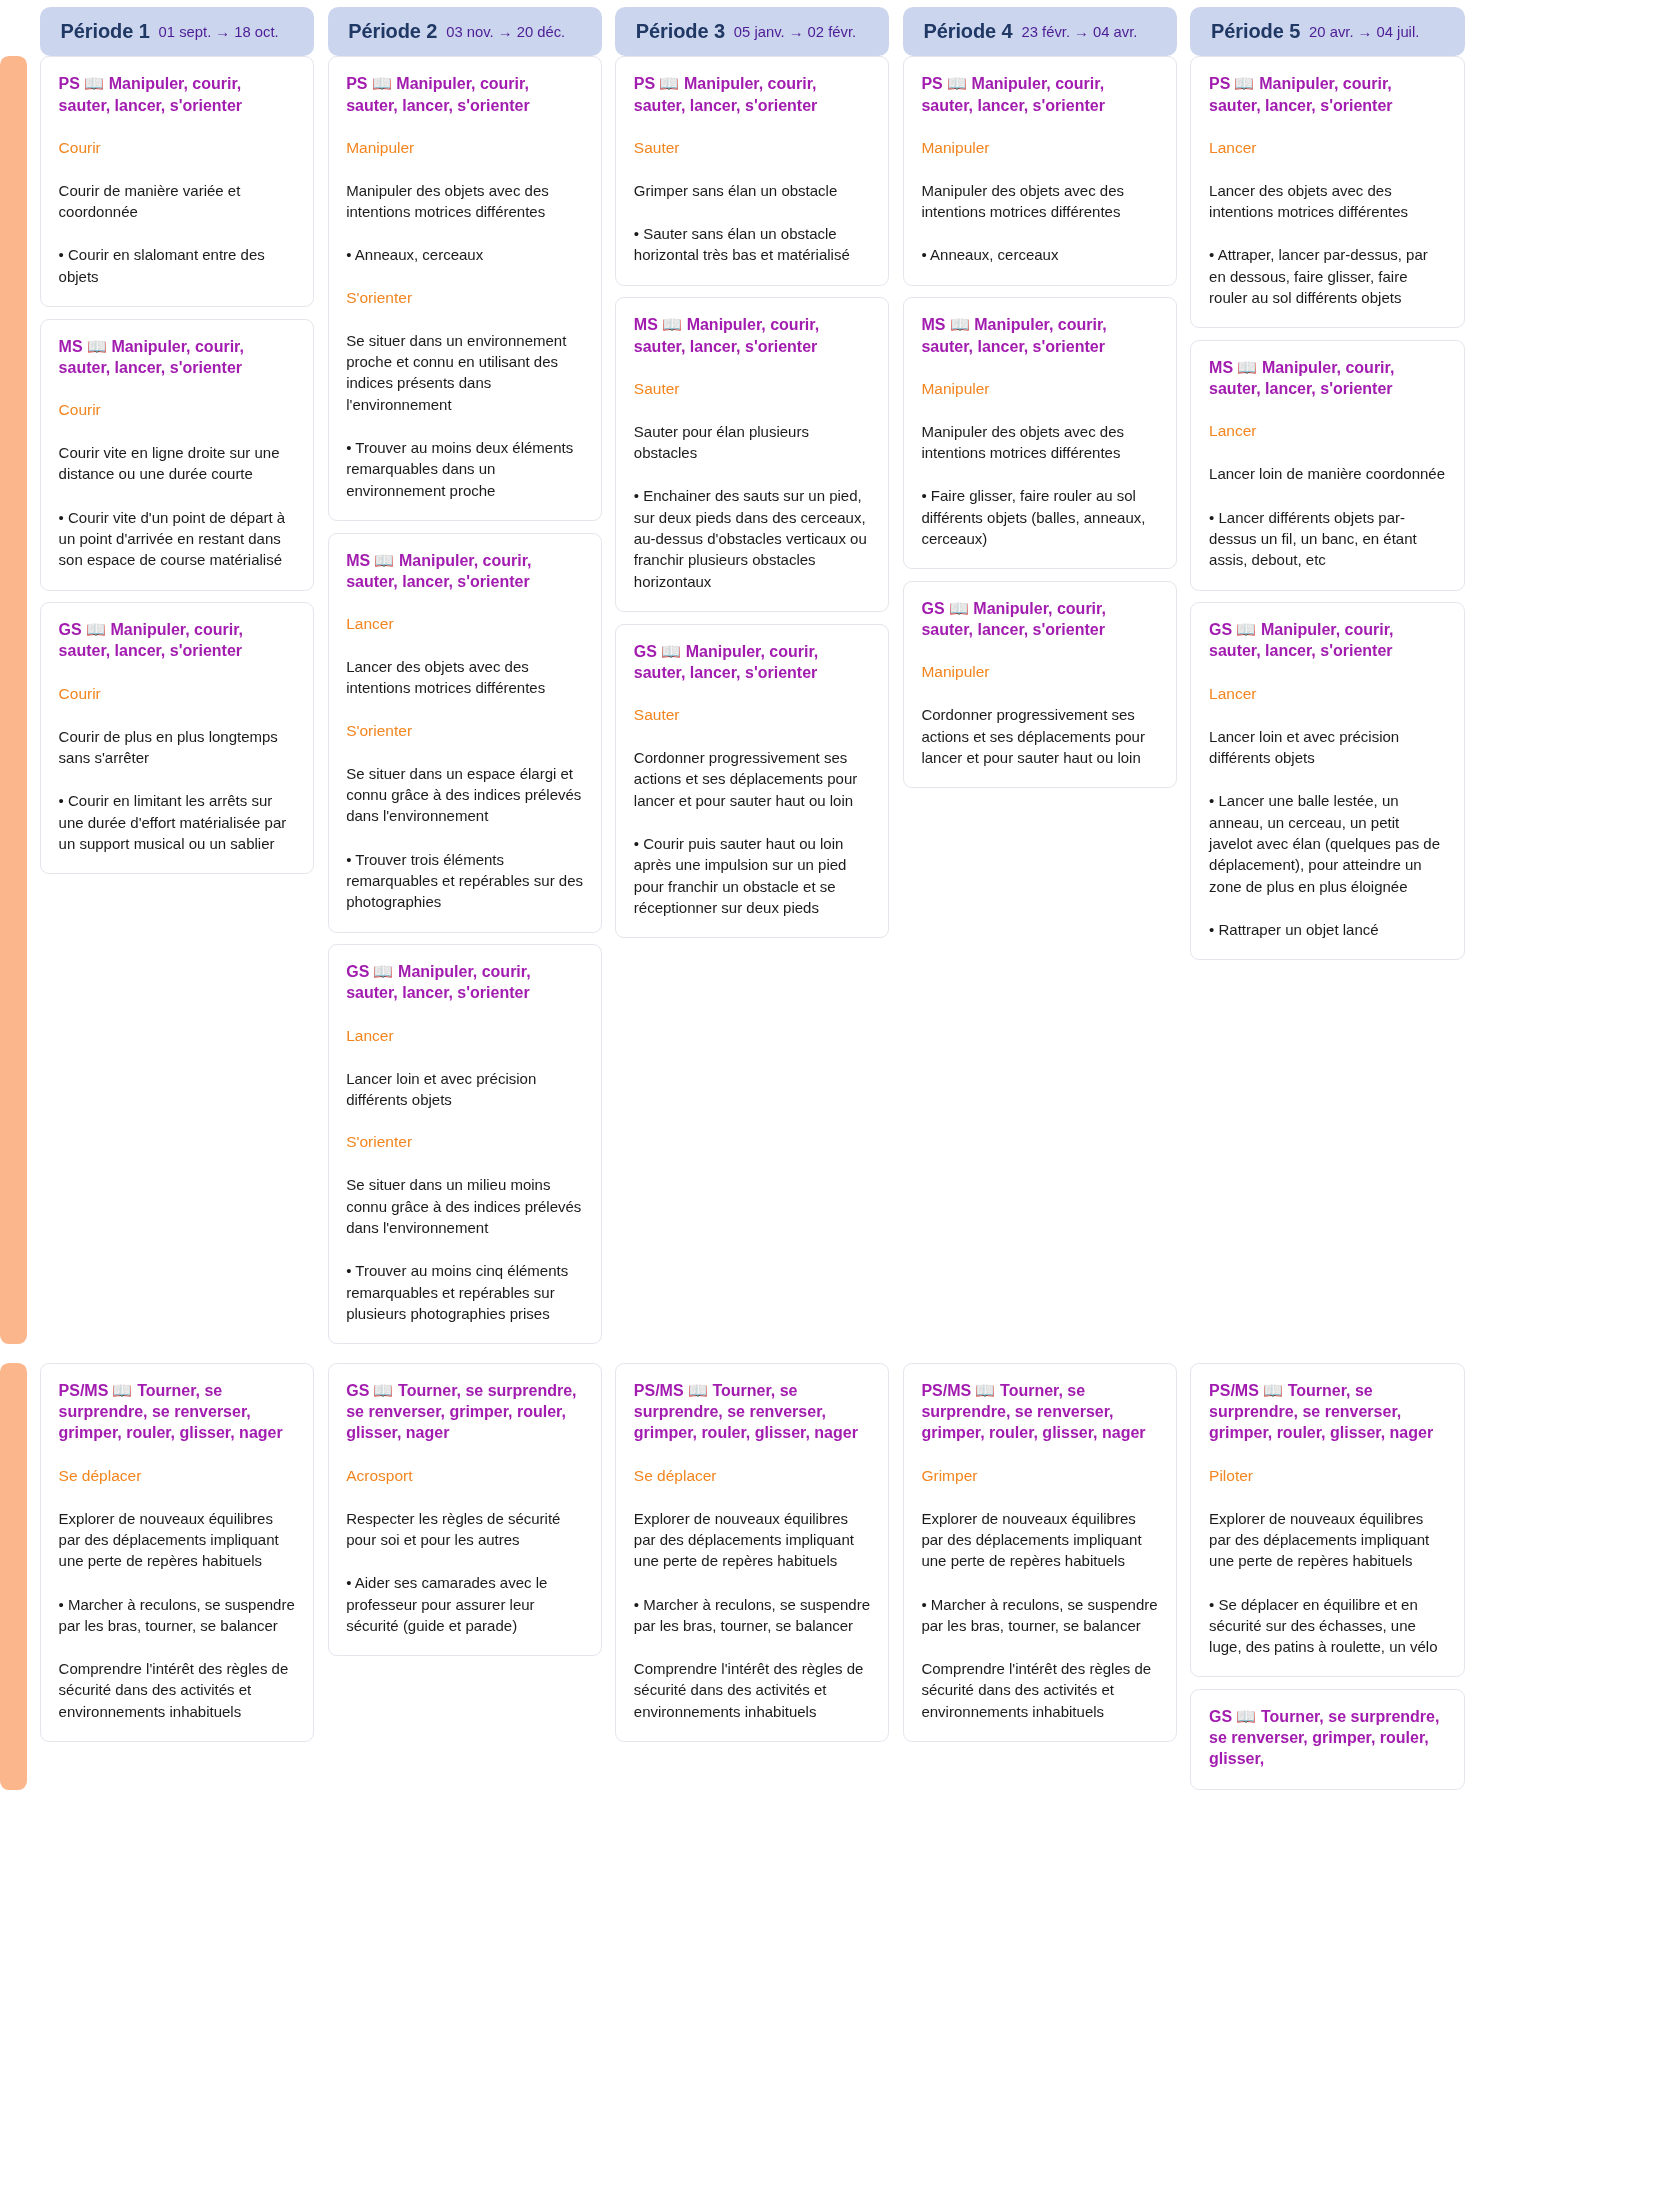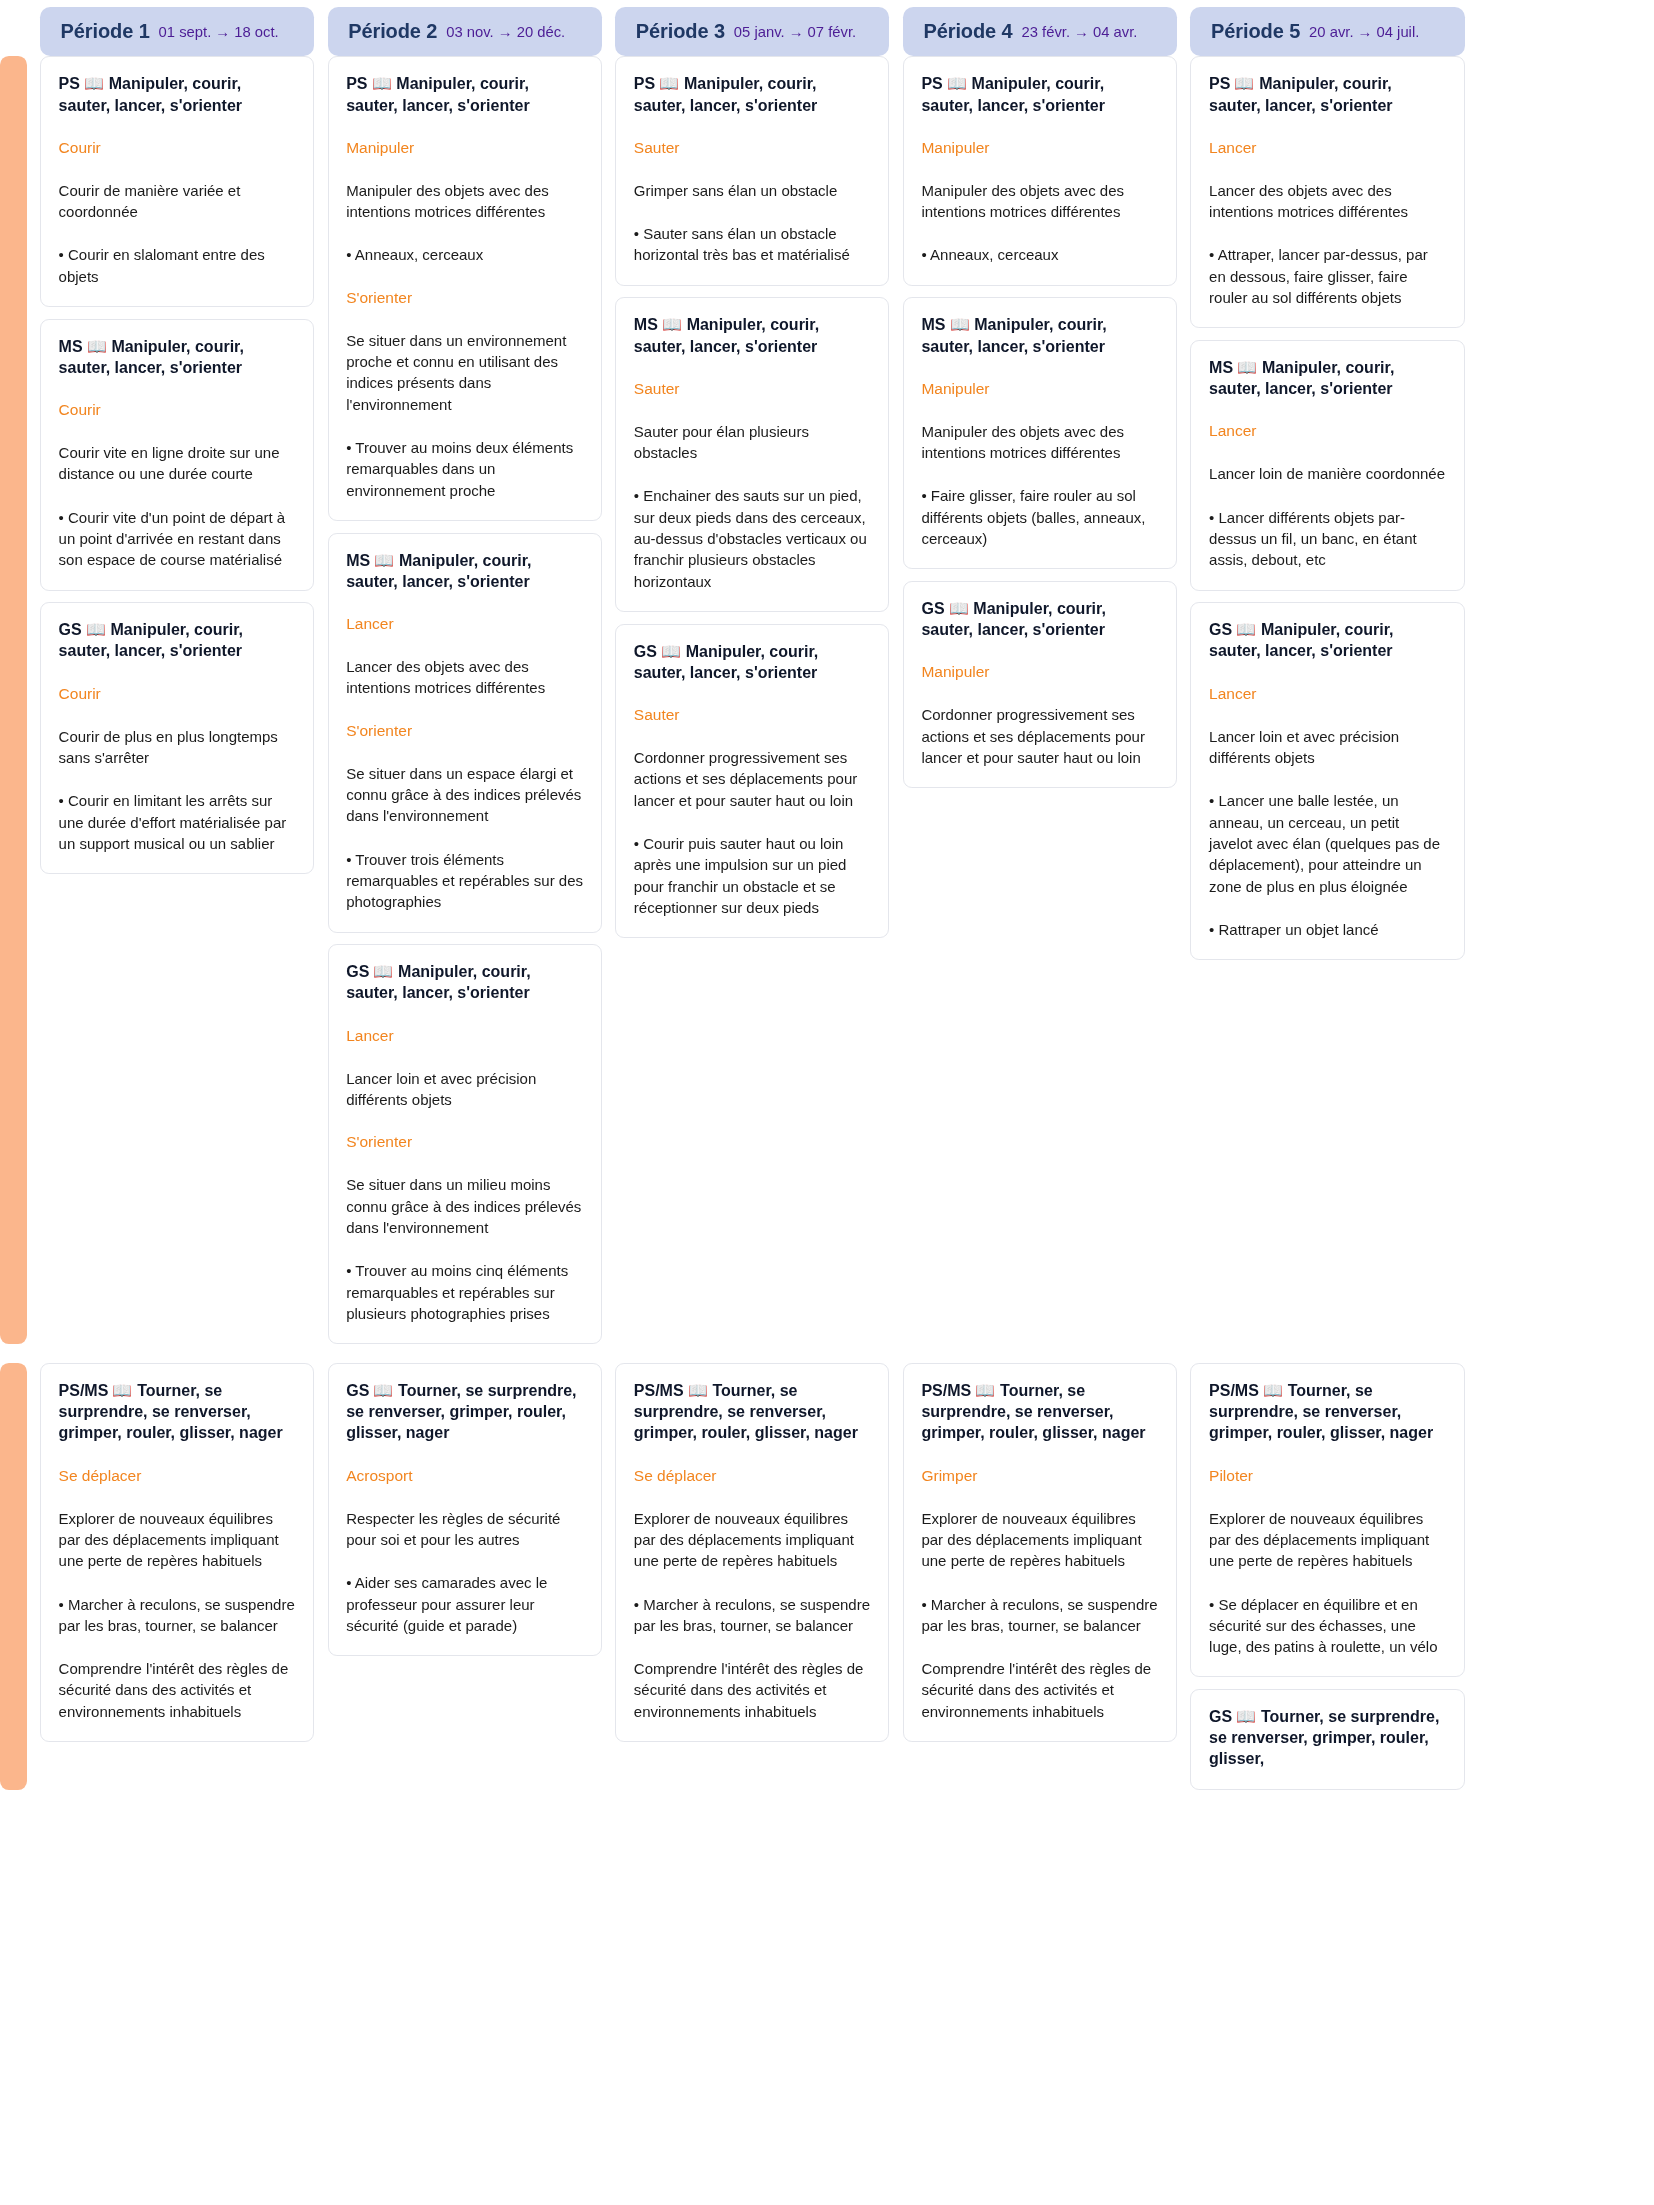--- a/index.html
+++ b/index.html
@@ -83,21 +83,21 @@
 
   
   .card {
     border: 0.7px solid #e4e6ec;
     border-radius: 8.9px;
     background: #ffffff;
     padding: 16px 17.7px 19px 17.7px;
     box-sizing: border-box;
   }
   .card-title {
-    color: #0f172a;
+    color: #a21caf;
     font-weight: bold;
     font-size: 16px;
     line-height: 1.32;
     margin: 0 0 22px 0;
   }
   .subhead {
     color: #f2851f;
     font-size: 15.5px;
     line-height: 1.3;
     margin: 16px 0 22px 0;
@@ -128,21 +128,21 @@
     <div class="period-chip">
       <span class="period-title">Période 1</span>
       <span class="period-dates">01 sept. → 18 oct.</span>
     </div>
     <div class="period-chip">
       <span class="period-title">Période 2</span>
       <span class="period-dates">03 nov. → 20 déc.</span>
     </div>
     <div class="period-chip">
       <span class="period-title">Période 3</span>
-      <span class="period-dates">05 janv. → 07 févr.</span>
+      <span class="period-dates">05 janv. → 02 févr.</span>
     </div>
     <div class="period-chip">
       <span class="period-title">Période 4</span>
       <span class="period-dates">23 févr. → 04 avr.</span>
     </div>
     <div class="period-chip">
       <span class="period-title">Période 5</span>
       <span class="period-dates">20 avr. → 04 juil.</span>
     </div>
   </div>

